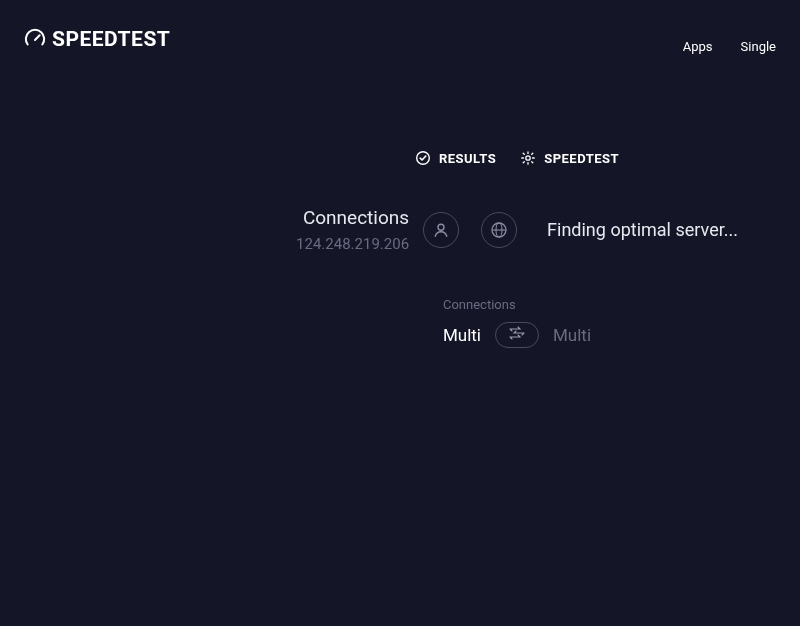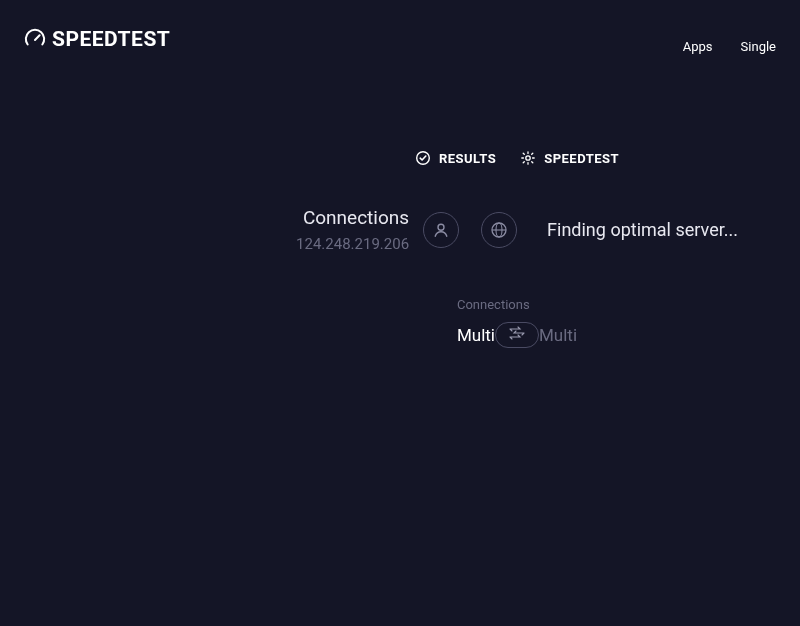--- a/index.html
+++ b/index.html
@@ -151,20 +151,21 @@
     flex-direction: column;
     gap: 10px;
   }
   .conn-title {
     font-size: 13px;
     color: #6a6b81;
   }
   .conn-toggle {
     display: flex;
     align-items: center;
+    gap: 14px;
     font-size: 17px;
   }
   .conn-multi { color: #ffffff; }
   .conn-single { color: #6a6b81; }
   .conn-pill {
     width: 44px;
     height: 26px;
     border: 1.5px solid #4a4b63;
     border-radius: 13px;
     display: flex;

